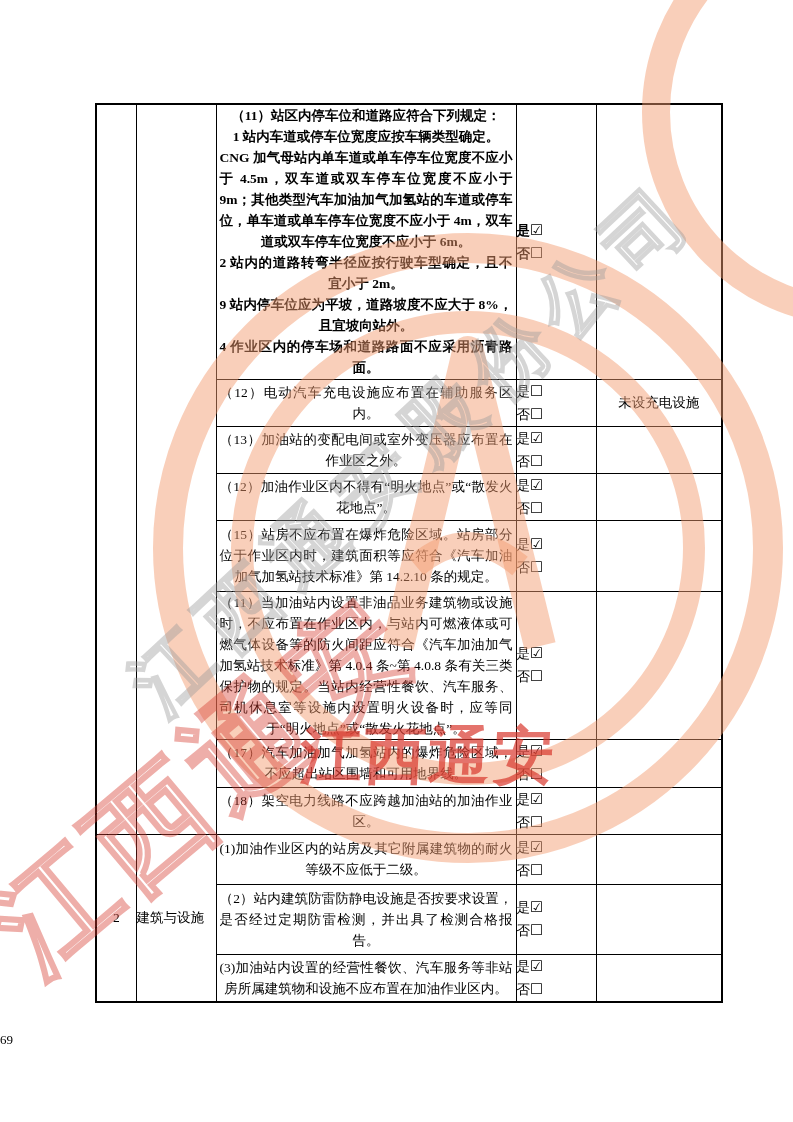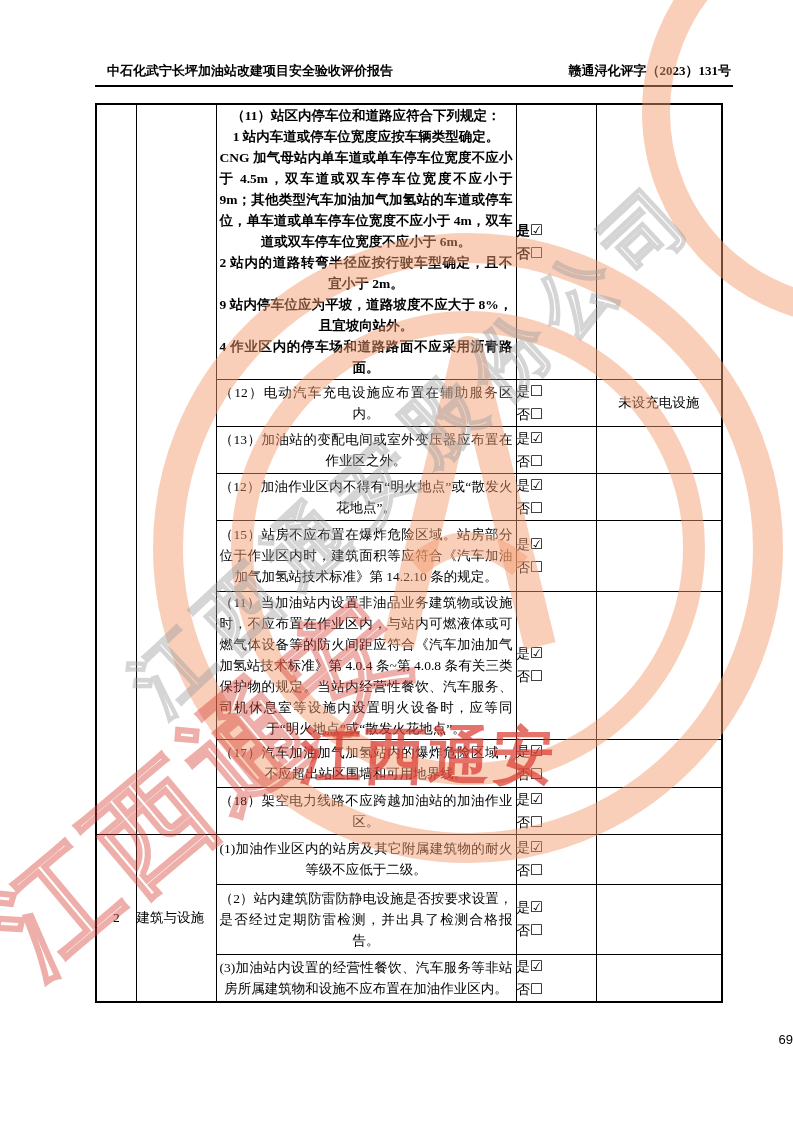--- a/index.html
+++ b/index.html
@@ -36,22 +36,22 @@
   .cell-text .para { text-align:justify; text-align-last:center; }
   .serial-cell { text-align:center; font-size:14px; }
   .category-cell { text-align:left; padding:0 10px; line-height:22px; }
   .check-cell { padding-left:8px; line-height:23px; white-space:nowrap; }
   .check-cell .box { font-family:"DejaVu Sans","Liberation Sans",sans-serif; font-size:14.5px; }
   .remark-cell { text-align:center; }
 
   
   .page-num {
     position:absolute; left:0; right:0; top:1032px;
-    text-align:right; font-size:13px;
-    font-family:Liberation Sans, sans-serif;
+    text-align:left; font-size:13px;
+    font-family:Liberation Serif, serif;
   }
 
   
   .wm { position:absolute; inset:0; pointer-events:none; z-index:5; }
   .wm svg { position:absolute; left:0; top:0; }
   .wm-diag {
     position:absolute; left:40px; top:380px; width:780px;
     transform:rotate(-43deg); transform-origin:center;
     font-size:78px; font-weight:bold; letter-spacing:14px; white-space:nowrap;
     color:transparent; -webkit-text-stroke:2px rgba(155,155,155,0.42);
@@ -66,24 +66,20 @@
     transform:rotate(-40deg); transform-origin:center;
     font-size:118px; font-weight:bold; letter-spacing:8px; white-space:nowrap;
     color:transparent; -webkit-text-stroke:2.5px rgba(214,62,50,0.42);
   }
 </style>
 </head>
 <body>
 
 <div class="page">
 
-  <div class="header">
-    <span class="left">中石化武宁长坪加油站改建项目安全验收评价报告</span>
-    <span class="right">赣通浔化评字（2023）131号</span>
-  </div>
 
   <table class="checklist">
     <colgroup>
       <col style="width:40px">
         <col style="width:80px">
         <col style="width:300px">
         <col style="width:80px">
         <col style="width:126px">
     </colgroup>
     <tbody>

